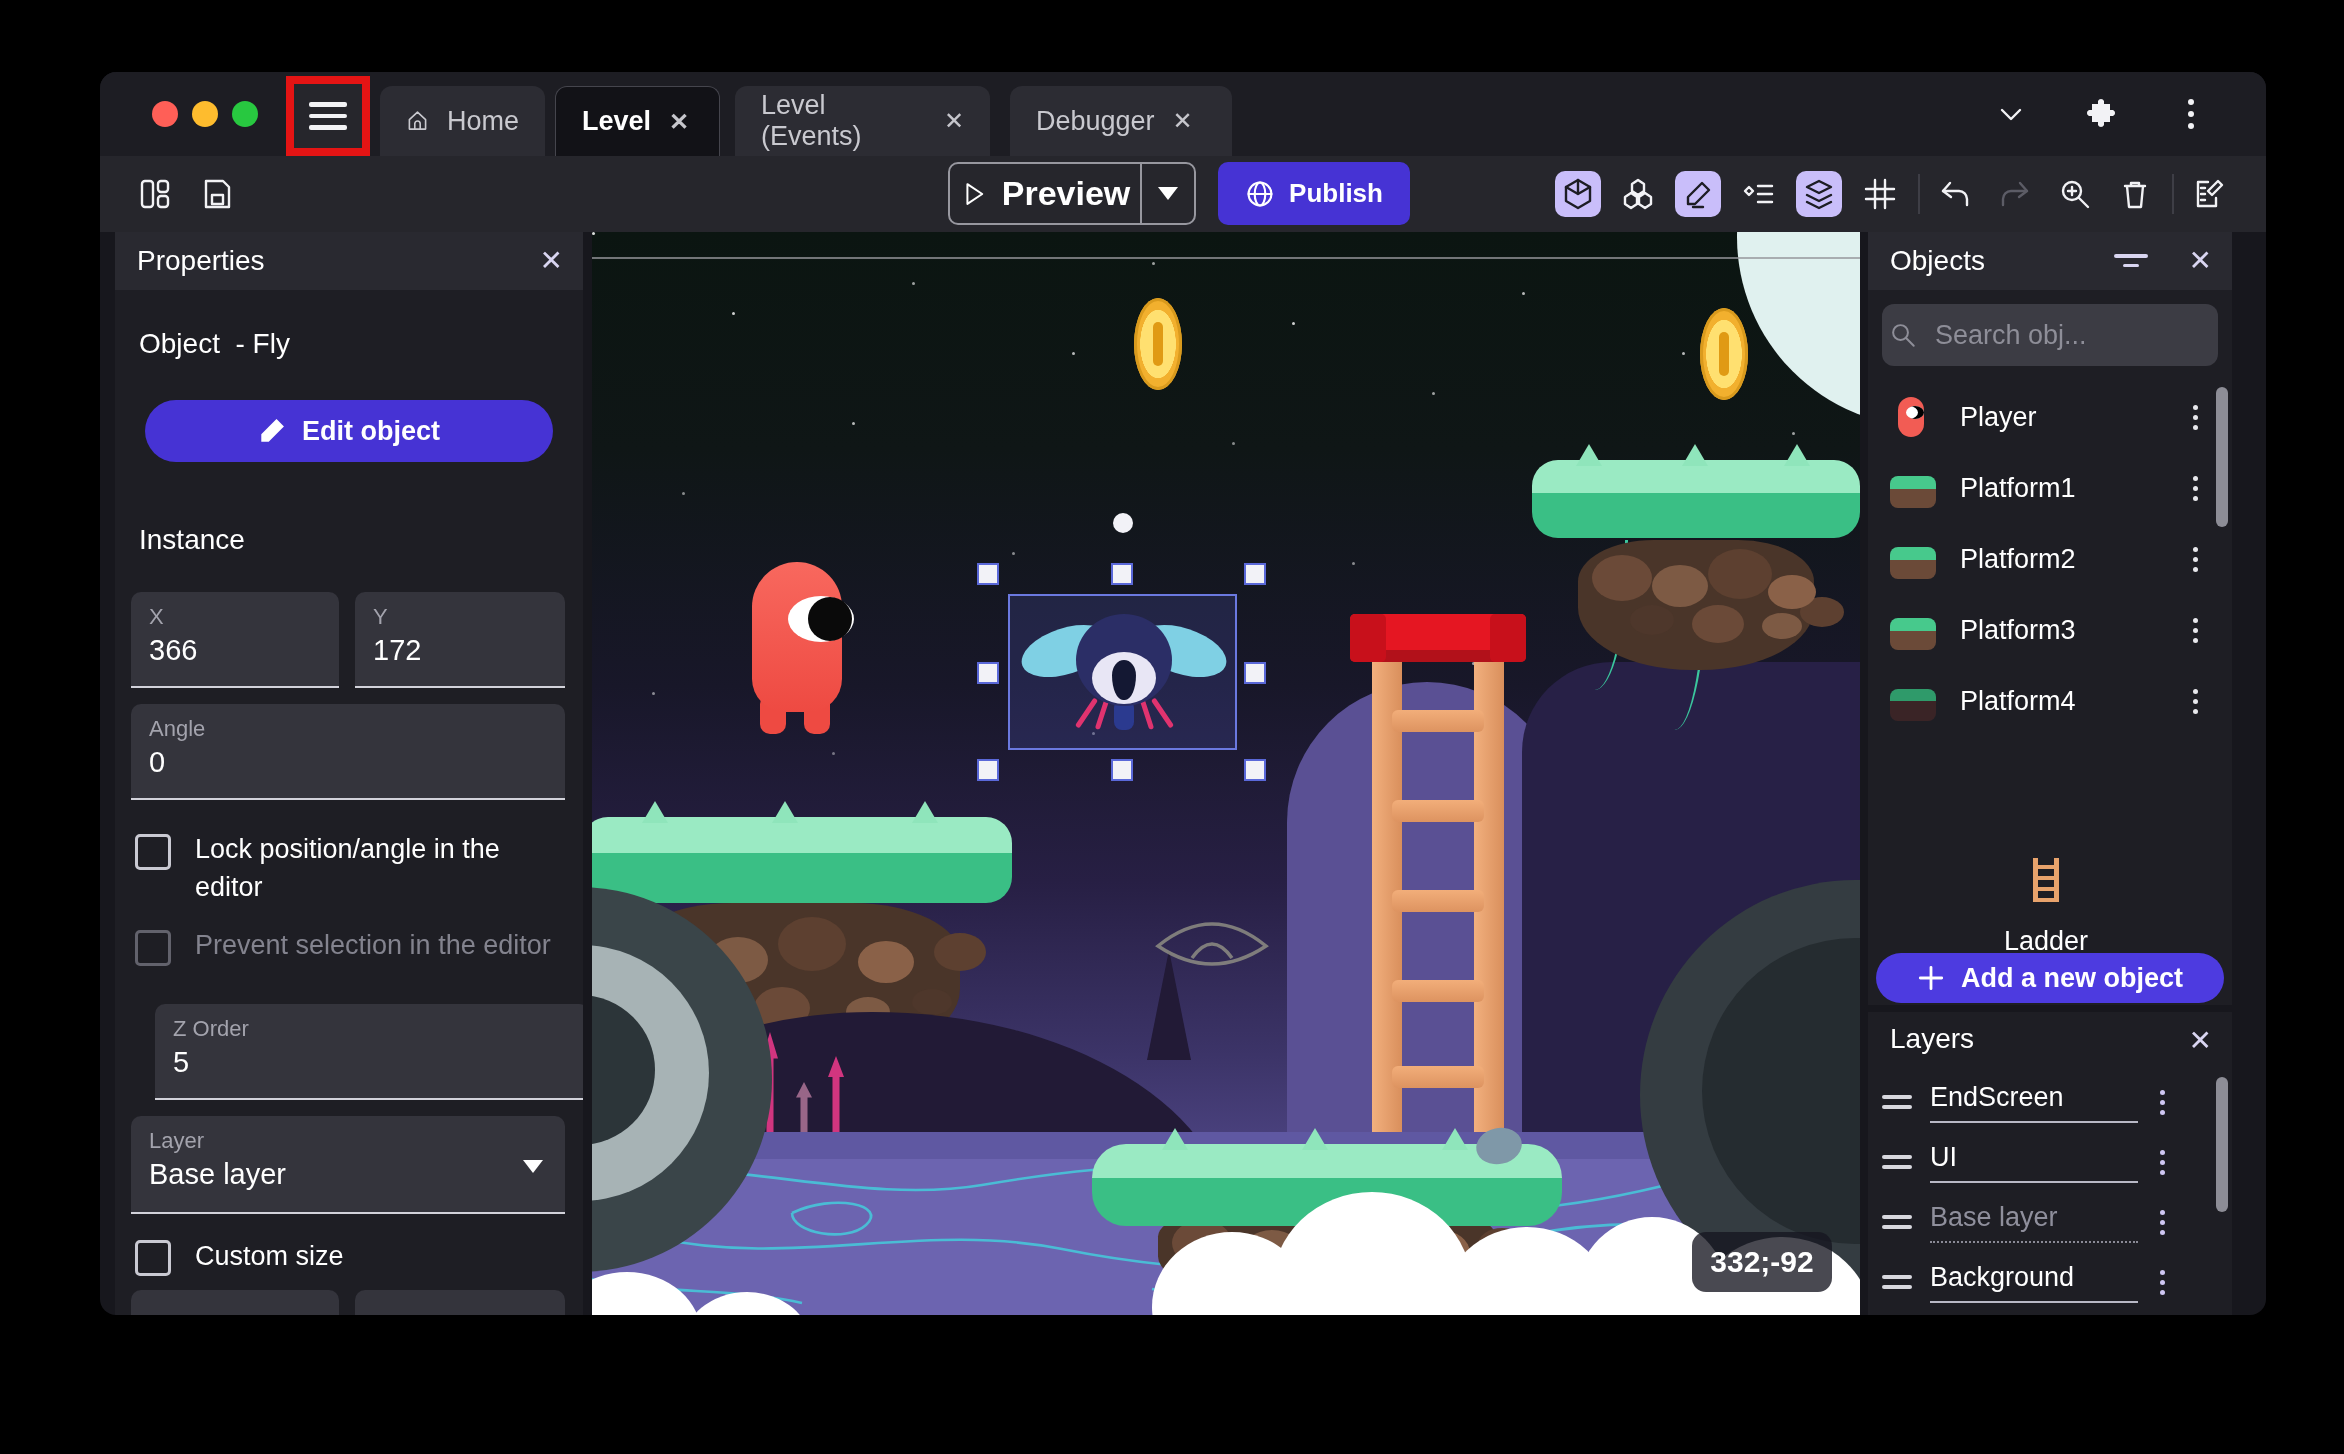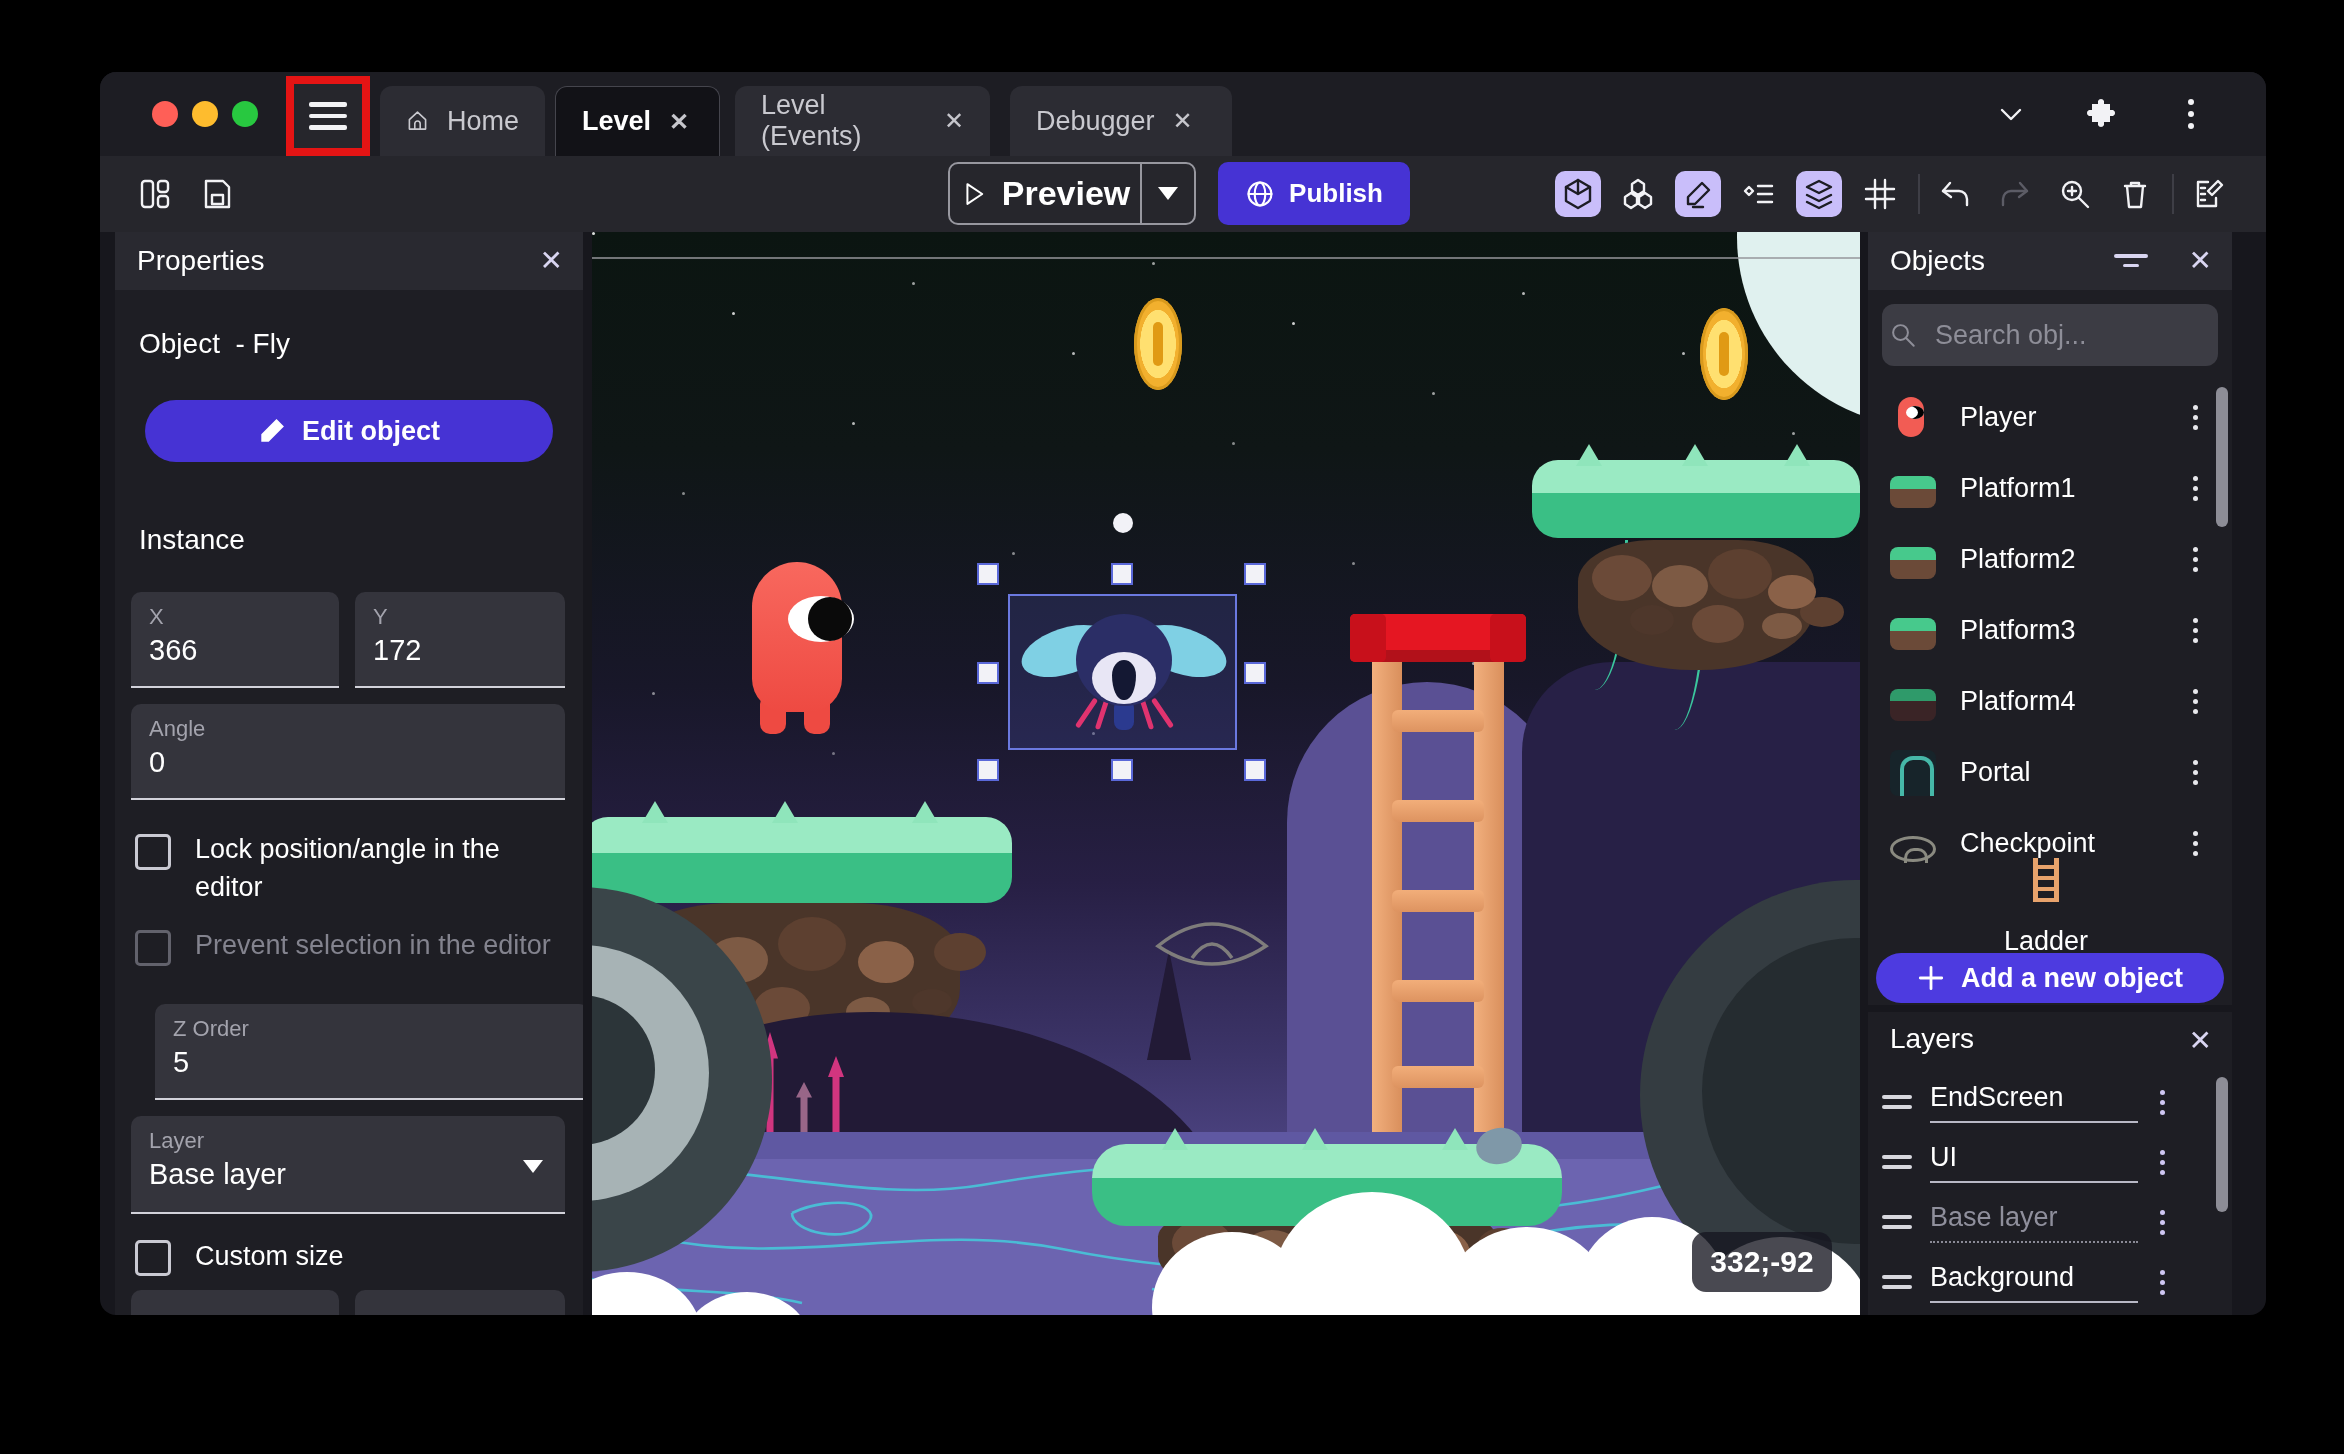--- a/index.html
+++ b/index.html
@@ -593,38 +593,20 @@
       </div>
       <div class="obj-row" style="top:434px;">
         <span class="thumb th-plat dark"></span>
         <span class="obj-label">Platform4</span>
         <span class="obj-kebab">
             <i></i>
             <i></i>
             <i></i>
           </span>
       </div>
-      <div class="obj-row" style="top:505px;">
-        <span class="thumb th-portal"></span>
-        <span class="obj-label">Portal</span>
-        <span class="obj-kebab">
-            <i></i>
-            <i></i>
-            <i></i>
-          </span>
-      </div>
-      <div class="obj-row" style="top:576px;">
-        <span class="thumb th-check"></span>
-        <span class="obj-label">Checkpoint</span>
-        <span class="obj-kebab">
-            <i></i>
-            <i></i>
-            <i></i>
-          </span>
-      </div>
       <div class="obj-row" style="top:624px;flex-direction:column;">
         <span class="thumb">
             <span class="th-ladder" style="display:block;"></span>
           </span>
         <span class="obj-label">Ladder</span>
         <span class="obj-kebab">
             <i></i>
             <i></i>
             <i></i>
           </span>

